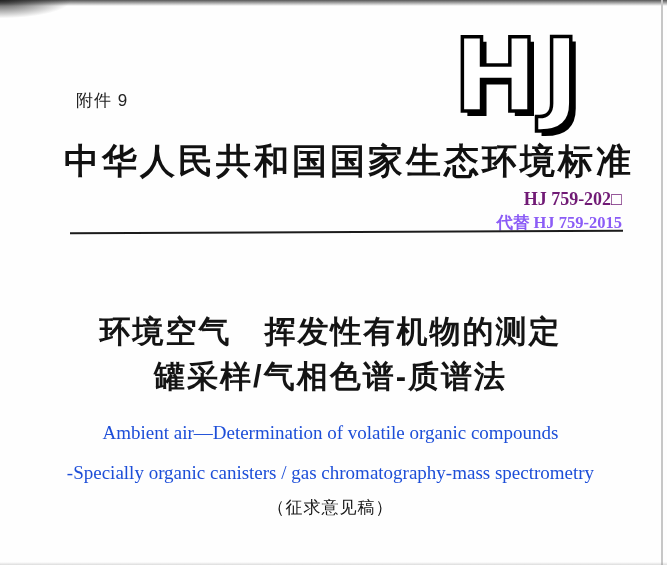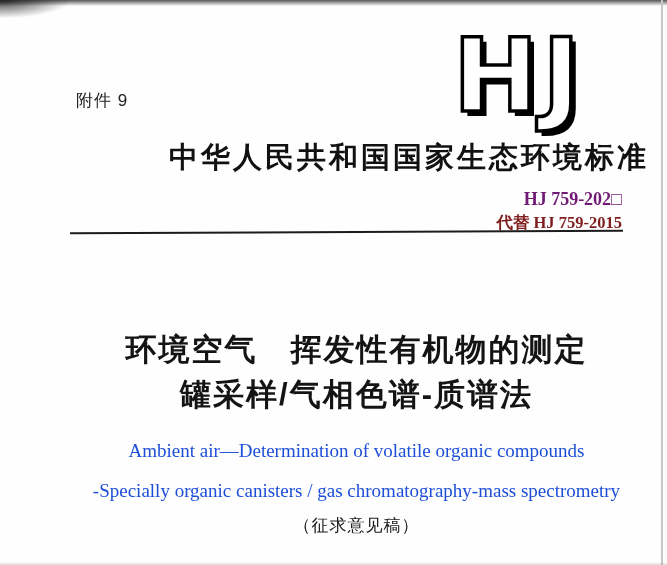--- a/index.html
+++ b/index.html
@@ -33,52 +33,52 @@
     position: absolute; left: 76px; top: 89px;
     font-size: 17px; letter-spacing: 1px; color: #222;
   }
 
   .hj-logo {
     position: absolute; left: 450px; top: 26px;
     width: 160px; height: 112px;
   }
 
   .header-title {
-    position: absolute; left: 74px; top: 138px; width: 575px;
-    text-align: right;
+    position: absolute; left: 64px; top: 138px; width: 575px;
+    text-align: left;
     font-family: "Liberation Serif", serif;
     font-weight: bold;
-    font-size: 29px;
+    font-size: 35px;
     letter-spacing: 3px;
     white-space: nowrap;
     color: #111;
   }
 
   .std-number {
     position: absolute; right: 45px; top: 189px;
     font-family: "Liberation Serif", serif;
     font-weight: bold; font-size: 18px; color: #701a75;
     white-space: nowrap;
   }
   .std-replaces {
     position: absolute; right: 45px; top: 212px;
     font-family: "Liberation Serif", serif;
-    font-weight: 600; font-size: 16.5px; color: #7f1d1d;
+    font-weight: 600; font-size: 16.5px; color: #8b5cf6;
     white-space: nowrap;
   }
 
   .header-rule {
     position: absolute; left: 70px; top: 231px; width: 553px; height: 2px;
     background: #1c1c1c;
     transform: rotate(-0.25deg);
   }
 
   .centered-block {
-    position: absolute; left: 80px; width: 553px;
-    text-align: center; white-space: nowrap; margin-top: 18px;
+    position: absolute; left: 54px; width: 553px;
+    text-align: center; white-space: nowrap;
   }
   .title-cn {
     font-weight: bold; font-size: 31px; letter-spacing: 2px; color: #141414;
     font-family: "Liberation Sans", sans-serif;
   }
   .title-cn-1 { top: 311px; }
   .title-cn-2 { top: 356px; }
 
   .title-en {
     font-family: "Liberation Serif", serif;

